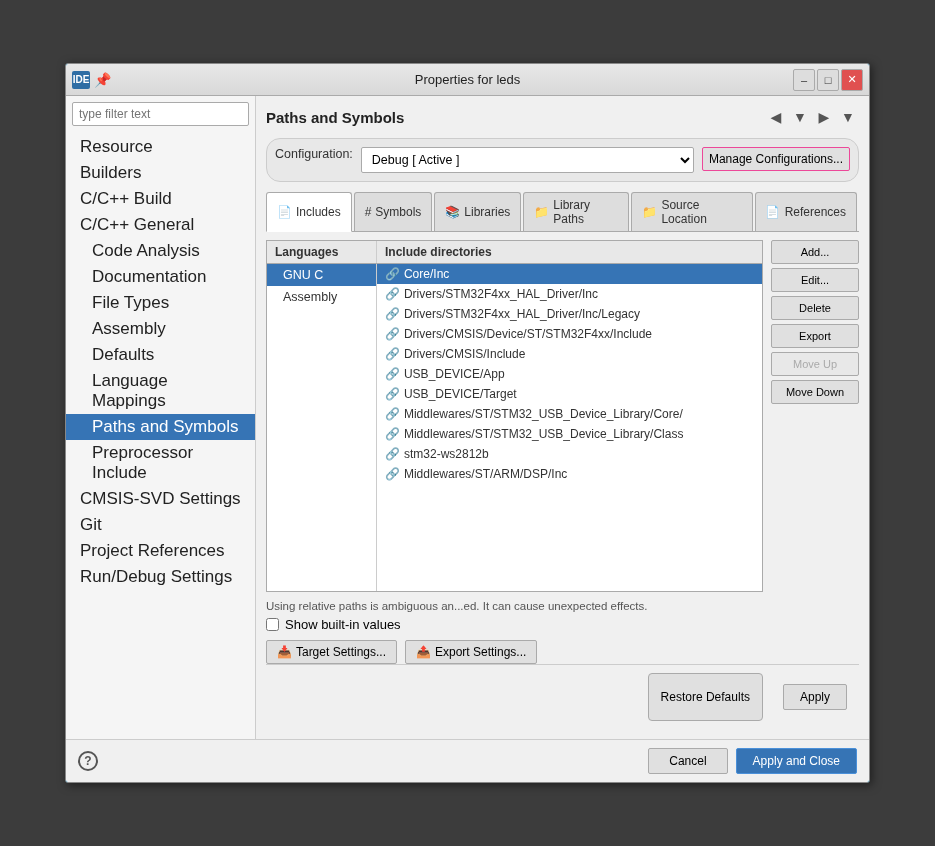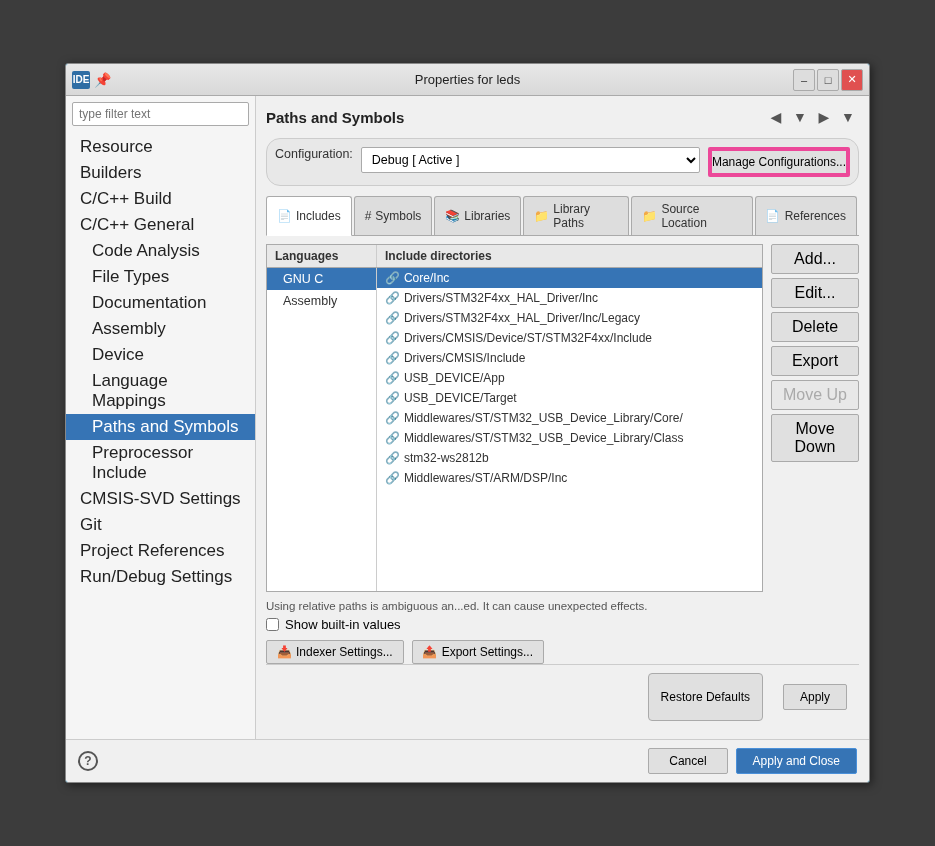--- a/index.html
+++ b/index.html
@@ -189,22 +189,22 @@
     .config-select {
       flex: 1;
       padding: 4px 6px;
       border: 1px solid #aaa;
       border-radius: 2px;
       font-size: 12.5px;
       background: white;
       cursor: pointer;
     }
     .manage-btn {
-      padding: 4px 0;
-      border: 4px solid #ec4899;
+      padding: 4px 6px;
+      border: 1px solid #ec4899;
       border-radius: 2px;
       background: #e0e0e0;
       cursor: pointer;
       font-size: 12px;
       white-space: nowrap;
     }
 
     
     .tabs {
       display: flex;
@@ -310,21 +310,21 @@
       gap: 4px;
       width: 88px;
       flex-shrink: 0;
     }
     .action-btn {
       padding: 5px 8px;
       border: 1px solid #aaa;
       border-radius: 2px;
       background: #e0e0e0;
       cursor: pointer;
-      font-size: 16px;
+      font-size: 11px;
       text-align: center;
     }
     .action-btn:disabled, .action-btn.disabled {
       color: #aaa;
       cursor: default;
       background: #e8e8e8;
     }
 
     
     .bottom-info {
@@ -453,24 +453,24 @@
   <div class="main-content">
 
     <div class="sidebar">
       <input class="filter-input" type="text" placeholder="type filter text" style="">
       <div class="sidebar-nav">
         <div class="nav-item">Resource</div>
         <div class="nav-item">Builders</div>
         <div class="nav-item">C/C++ Build</div>
         <div class="nav-item">C/C++ General</div>
         <div class="nav-item sub">Code Analysis</div>
+        <div class="nav-item sub">Documentation</div>
         <div class="nav-item sub">File Types</div>
-        <div class="nav-item sub">Documentation</div>
         <div class="nav-item sub">Assembly</div>
-        <div class="nav-item sub">Device</div>
+        <div class="nav-item sub">Defaults</div>
         <div class="nav-item sub">Language Mappings</div>
         <div class="nav-item sub active">Paths and Symbols</div>
         <div class="nav-item sub">Preprocessor Include</div>
         <div class="nav-item">CMSIS-SVD Settings</div>
         <div class="nav-item">Git</div>
         <div class="nav-item">Project References</div>
         <div class="nav-item">Run/Debug Settings</div>
       </div>
     </div>
 
@@ -592,21 +592,21 @@
       </div>
 
       <div class="bottom-info">Using relative paths is ambiguous an...ed. It can cause unexpected effects.</div>
       <div class="checkbox-row">
         <input type="checkbox" id="show-builtin" style="">
         <label for="show-builtin">Show built-in values</label>
       </div>
       <div class="import-export-row">
         <button class="import-export-btn">
           <span>📥</span>
-          <span>Indexer Settings...</span>
+          <span>Target Settings...</span>
         </button>
         <button class="import-export-btn">
           <span>📤</span>
           <span>Export Settings...</span>
         </button>
       </div>
 
       <div class="footer">
         <div></div>
         <div class="footer-right">

